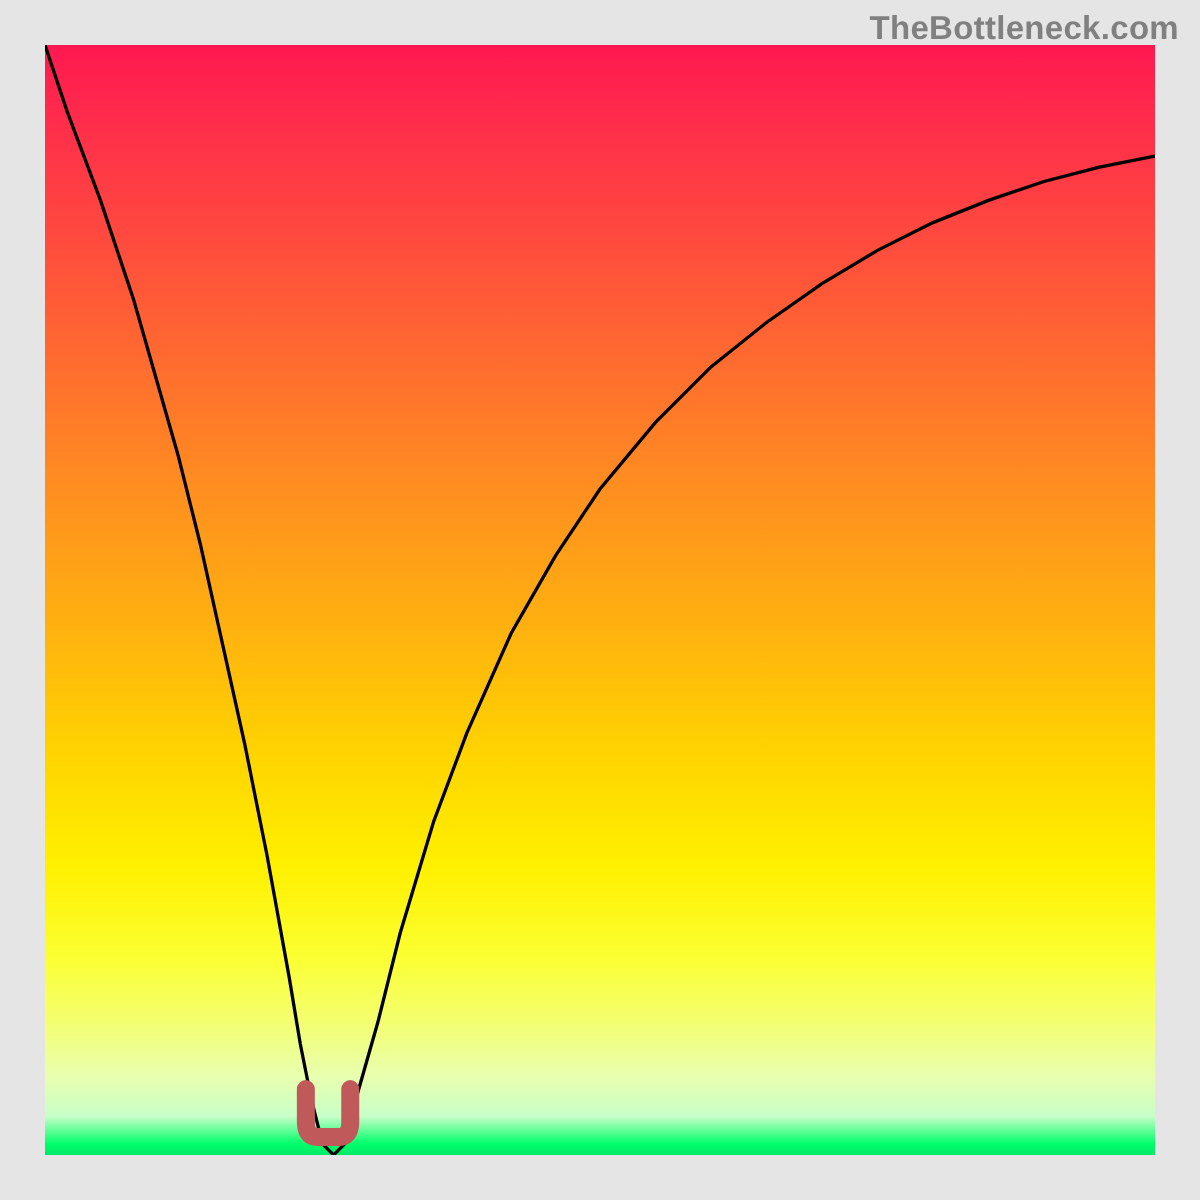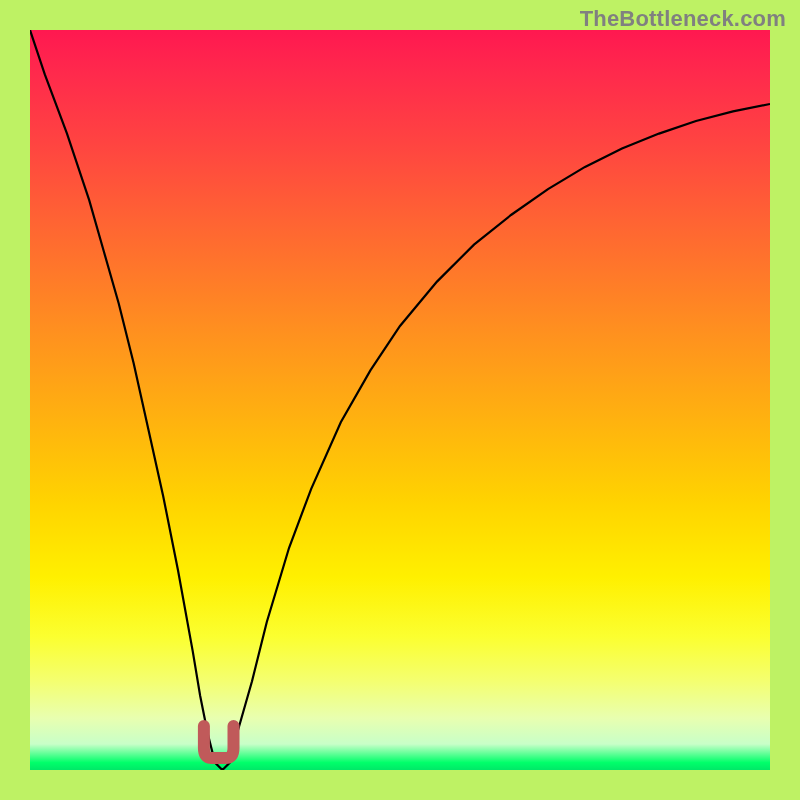--- a/index.html
+++ b/index.html
@@ -1,21 +1,21 @@
 <!DOCTYPE html>
 <html><head>
 <meta charset="utf-8">
 <style>
   * { margin: 0; padding: 0; box-sizing: border-box; }
   html, body { width: 800px; height: 800px; overflow: hidden; background: #000; }
   .frame {
     position: relative;
     width: 800px;
     height: 800px;
-    background: #bef264;
+    background: #e5e5e5;
   }
   .plot {
     position: absolute;
     left: 30px;
     top: 30px;
     width: 740px;
     height: 740px;
     overflow: hidden;
   }
   .gradient {

